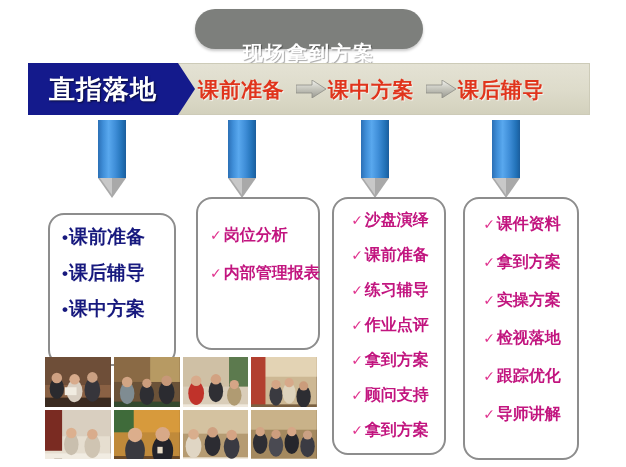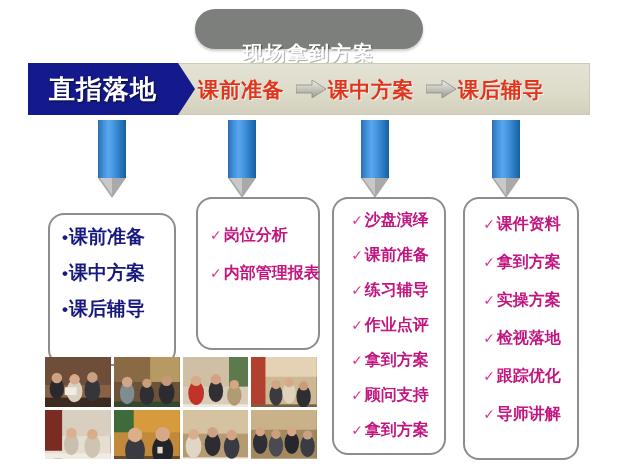--- a/index.html
+++ b/index.html
@@ -272,22 +272,22 @@
   </div>
   <div class="down-arrow" style="left:492px; top:120px;">
     <div class="shaft"></div>
     <div class="tip"></div>
     <div class="tip-sheen"></div>
   </div>
 
   <div class="rbox" id="box1" style="left:48px; top:197px; width:128px; height:153px;margin-top:16px;">
     <div class="rbox-inner">
       <div class="item-navy"><span class="bullet">•</span><span>课前准备</span></div>
+      <div class="item-navy"><span class="bullet">•</span><span>课后辅导</span></div>
       <div class="item-navy"><span class="bullet">•</span><span>课中方案</span></div>
-      <div class="item-navy"><span class="bullet">•</span><span>课后辅导</span></div>
     </div>
   </div>
 
   <div class="rbox" id="box2" style="left:196px; top:197px; width:124px; height:153px;">
     <div class="rbox-inner">
       <div class="item-mag">
           <span class="tick">✓</span>
           <span>岗位分析</span>
         </div>
       <div class="item-mag">

